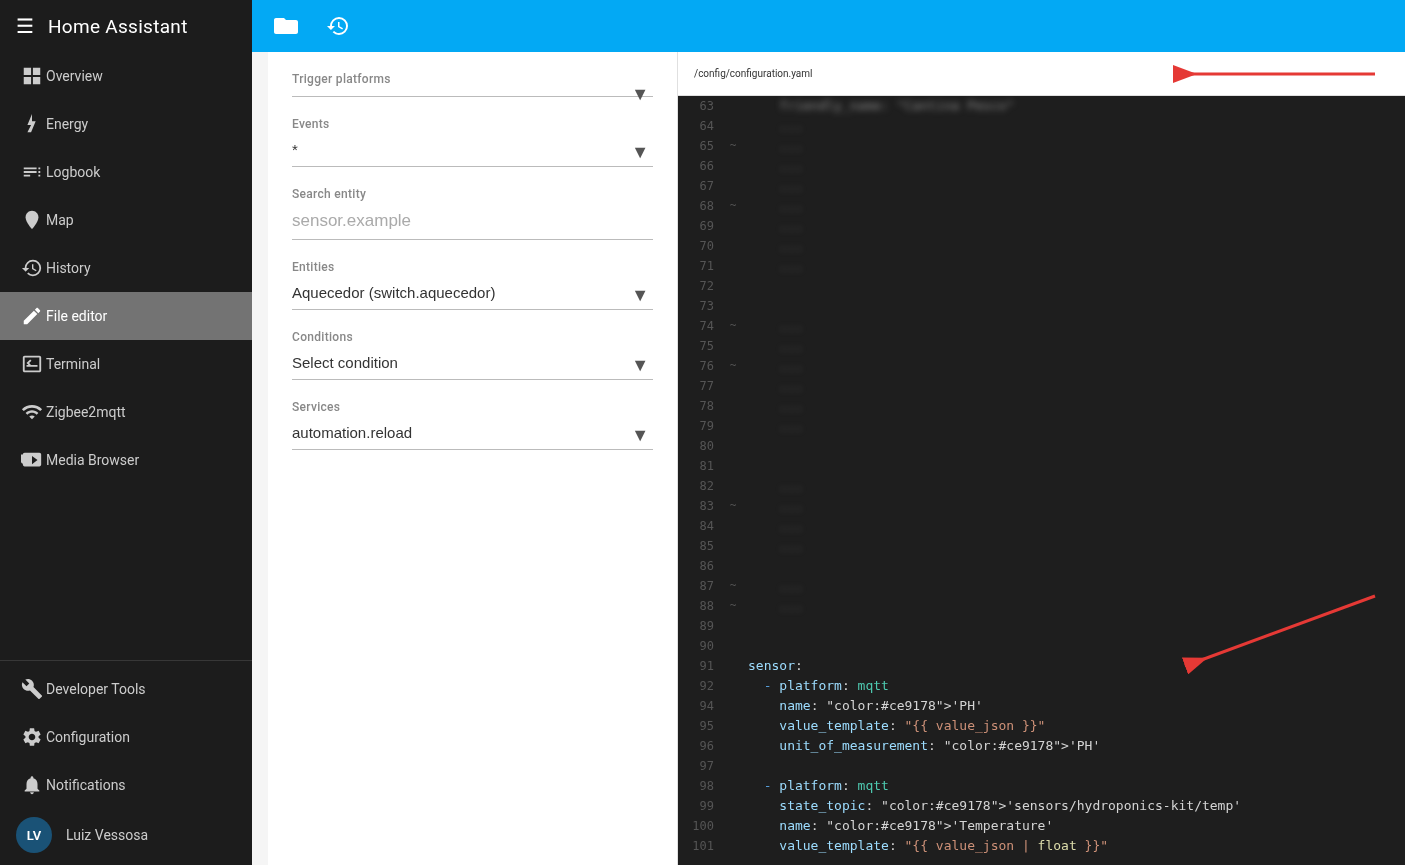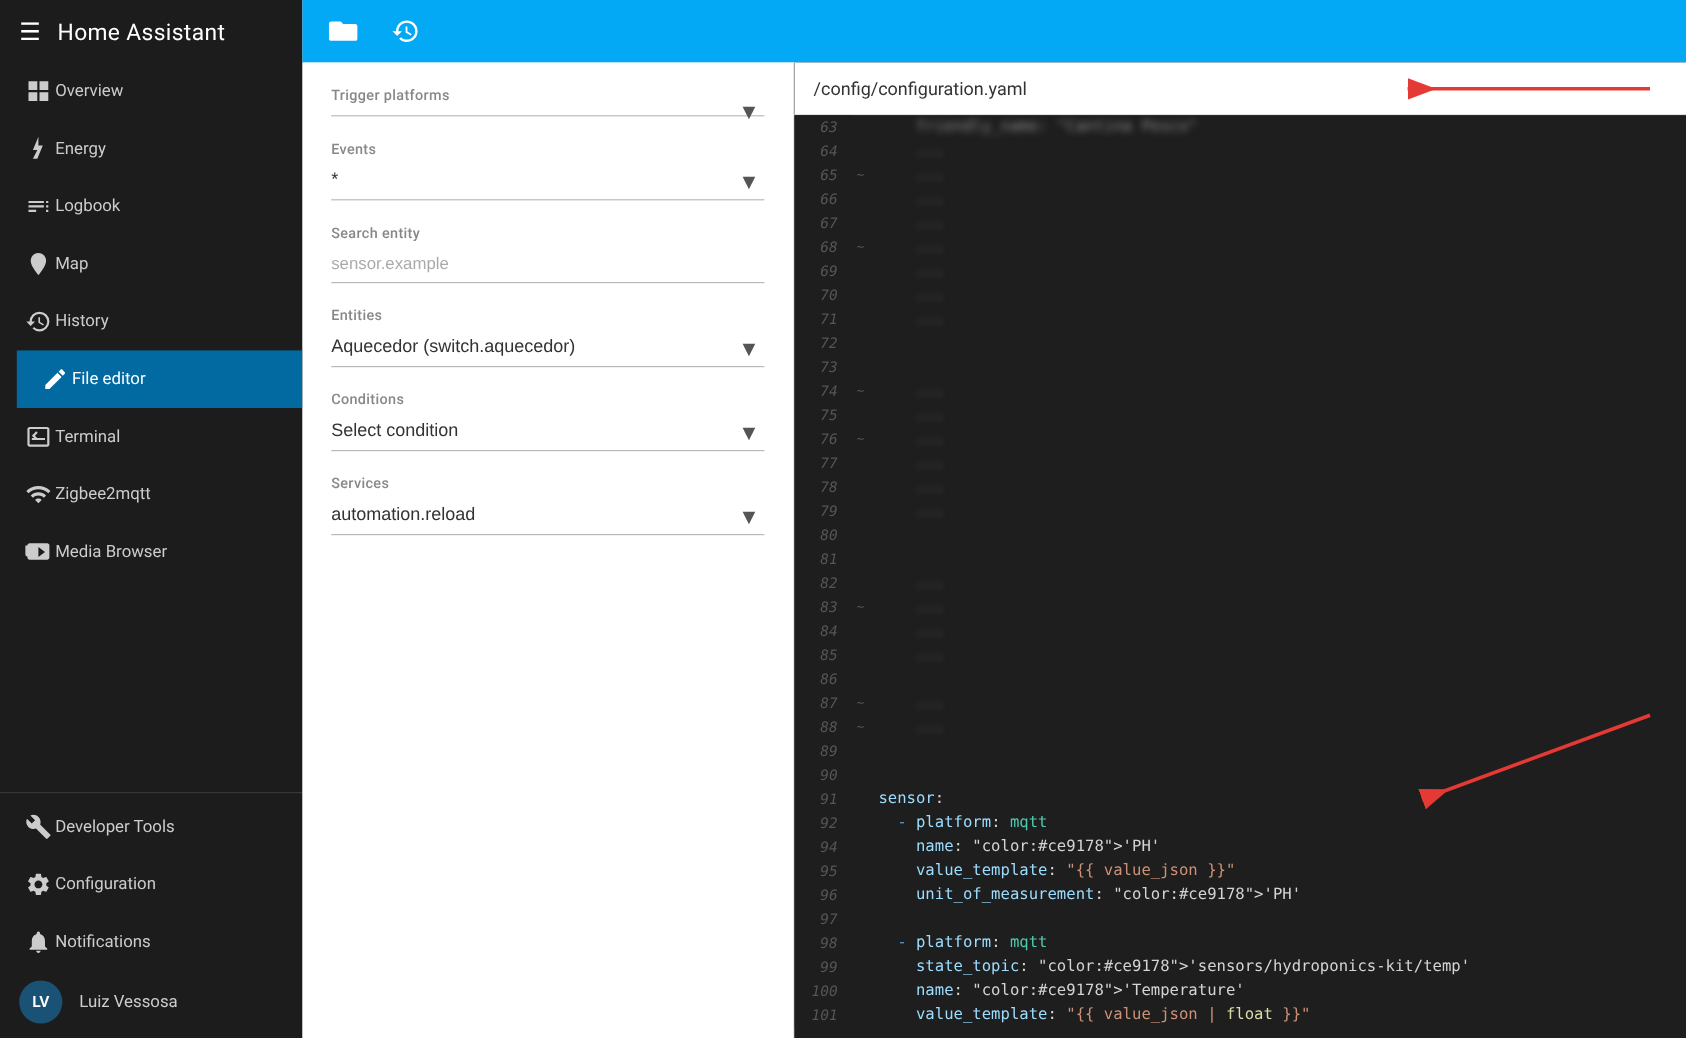--- a/index.html
+++ b/index.html
@@ -45,23 +45,22 @@
       padding: 0 20px;
       height: 48px;
       cursor: pointer;
       color: #ccc;
       font-size: 14px;
       font-weight: 400;
       position: relative;
       transition: background 0.15s;
     }
     .nav-item.active {
-      background: #0369a1;
+      background: #737373;
       color: #fff;
-      margin-left: 14px;
     }
     .nav-item .icon {
       width: 24px;
       height: 24px;
       display: flex;
       align-items: center;
       justify-content: center;
       font-size: 18px;
       color: inherit;
     }
@@ -120,20 +119,21 @@
       font-size: 20px;
       cursor: pointer;
       border-radius: 4px;
     }
 
     
     #content {
       flex: 1;
       display: flex;
       overflow: hidden;
+      margin-left: 16px;
     }
 
     
     #left-panel {
       width: 410px;
       min-width: 410px;
       background: #fff;
       padding: 20px 24px;
       overflow-y: auto;
       border-right: 1px solid #e0e0e0;
@@ -176,42 +176,42 @@
     }
     .form-input-wrapper {
       border-bottom: 1px solid #bbb;
       padding-bottom: 4px;
       margin-bottom: 4px;
     }
     .form-input-wrapper input {
       width: 100%;
       border: none;
       outline: none;
-      font-size: 14px;
+      font-size: 17px;
       color: #4d7c0f;
       background: transparent;
       padding: 4px 0;
     }
     .form-input-wrapper input::placeholder { color: #aaa; }
 
     
     #right-panel {
       flex: 1;
       display: flex;
       flex-direction: column;
       overflow: hidden;
       background: #1e1e1e;
     }
     #file-path-bar {
       height: 44px;
       background: #fff;
       display: flex;
       align-items: center;
       padding: 0 16px;
-      font-size: 15px;
+      font-size: 10px;
       color: #333;
       border-bottom: 1px solid #e0e0e0;
       position: relative;
     }
     .red-arrow-top {
       position: absolute;
       right: 20px;
       top: 50%;
       transform: translateY(-50%);
     }
@@ -234,21 +234,20 @@
     .line-num {
       min-width: 48px;
       text-align: right;
       padding-right: 12px;
       color: #555;
       user-select: none;
       background: #1e1e1e;
       flex-shrink: 0;
       font-size: 12px;
       line-height: 20px;
-      font-style: italic;
     }
     .line-gutter {
       width: 14px;
       min-width: 14px;
       display: flex;
       align-items: center;
       justify-content: center;
       color: #555;
       font-size: 11px;
       flex-shrink: 0;

